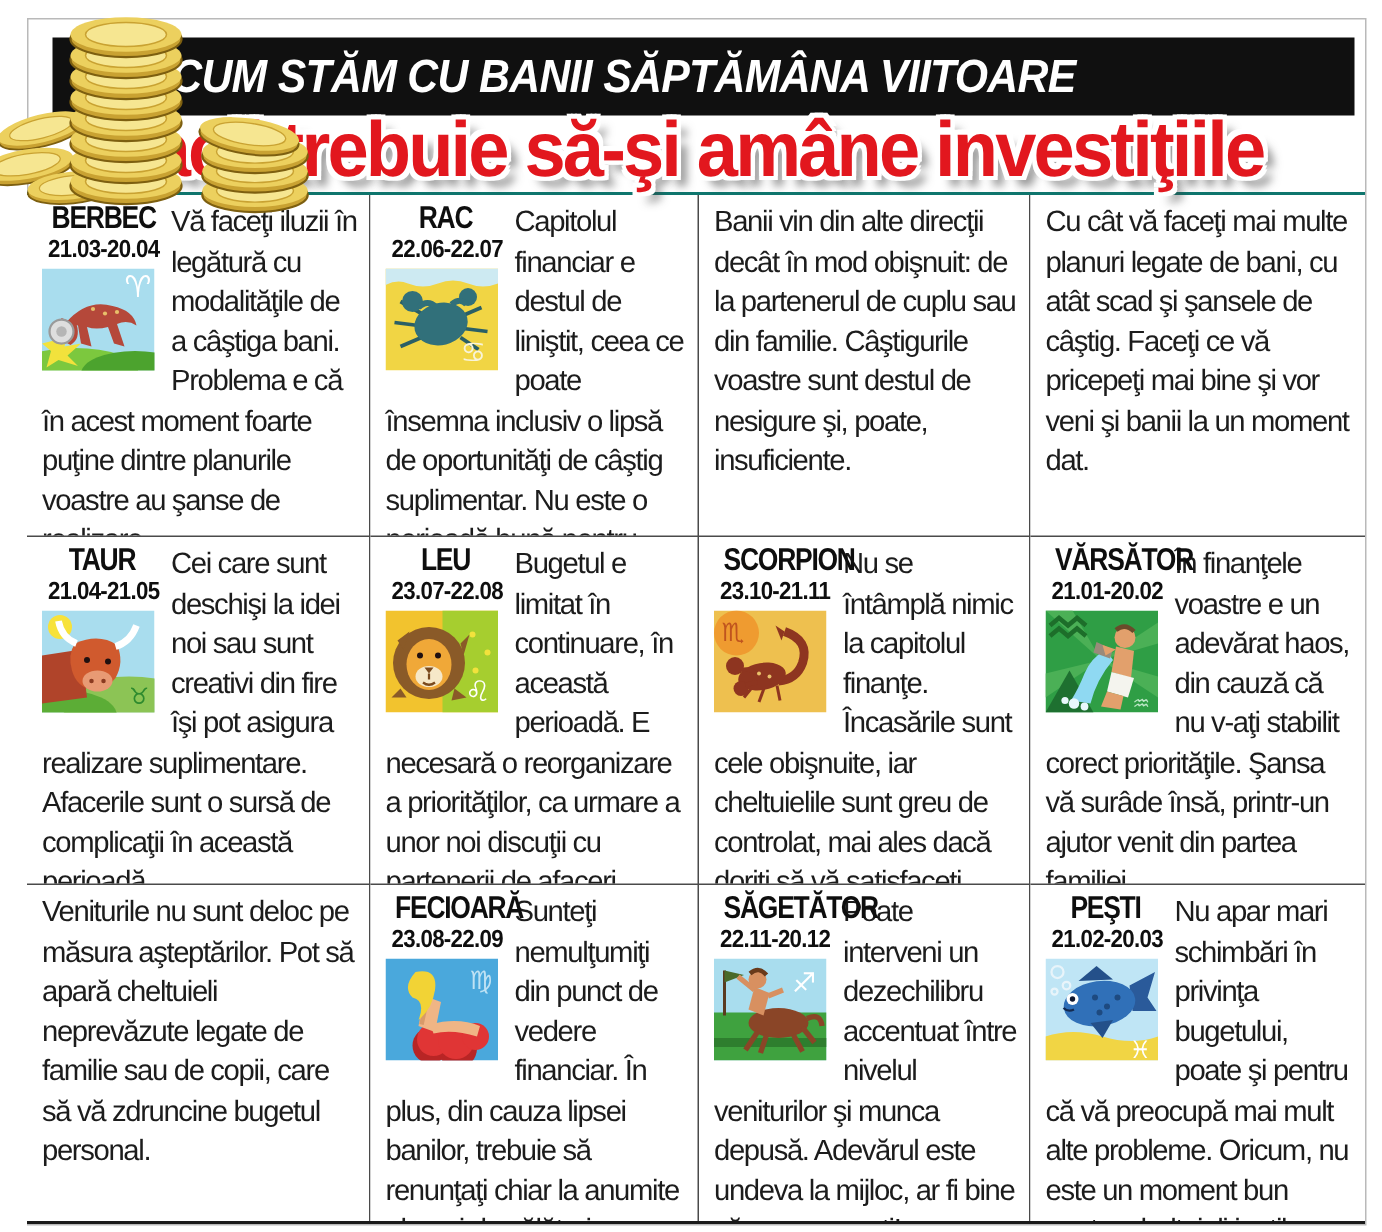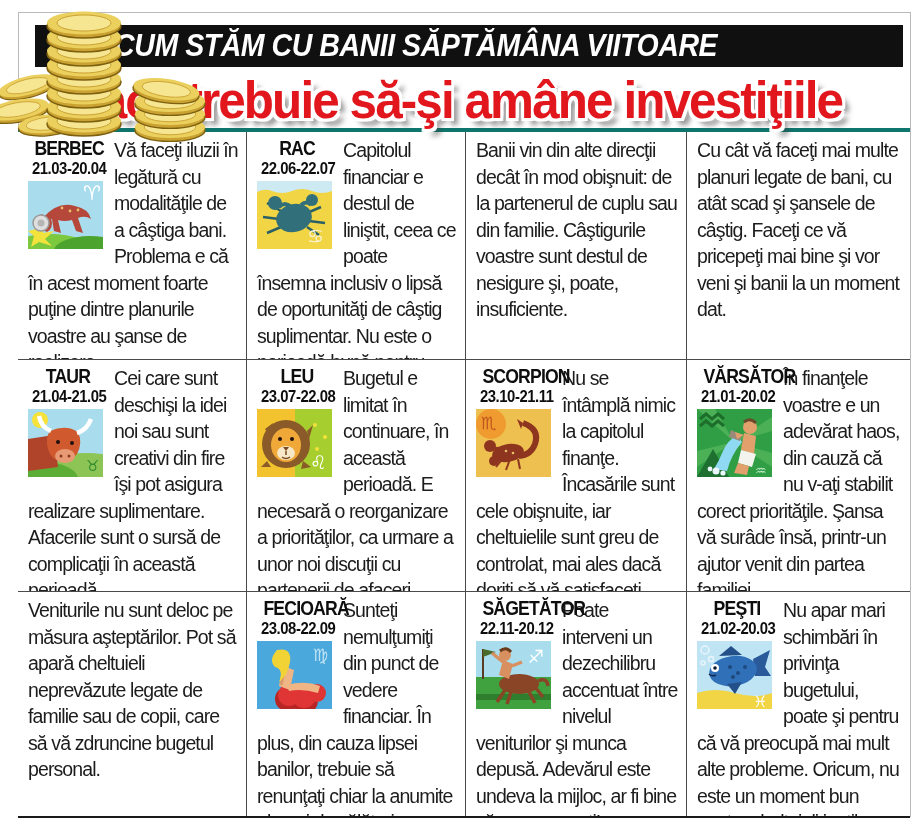--- a/index.html
+++ b/index.html
@@ -2,39 +2,39 @@
 <html lang="ro"><head>
 <meta charset="utf-8">
 <style>
   html,body{margin:0;padding:0;background:#fff;}
   body{width:921px;height:821px;position:relative;overflow:hidden;
        font-family:"Liberation Sans","DejaVu Sans",sans-serif;color:#1c1c1c;}
 
   .frame{position:absolute;left:18px;top:12px;width:891px;height:803px;
          border:1px solid #b9b9b9;background:#fff;}
 
-  .kicker-bar{position:absolute;left:35px;top:25px;width:868px;height:42px;
+  .kicker-bar{position:absolute;left:35px;top:25px;width:868px;height:52px;
               background:#101010;display:flex;align-items:center;z-index:2;}
   .kicker-text{color:#fff;font-style:italic;font-weight:bold;font-size:31px;
                letter-spacing:-0.5px;padding-left:86px;white-space:nowrap;
                transform:scaleX(.92);transform-origin:left center;}
 
   .headline{position:absolute;left:66px;top:70px;z-index:2;margin:0;
             font-size:52px;font-weight:bold;letter-spacing:-2px;color:#e2171e;
             white-space:nowrap;transform:scaleX(.95);transform-origin:left top;
             text-shadow:-3px -3px 0 #fff,3px -3px 0 #fff,-3px 3px 0 #fff,3px 3px 0 #fff,
                         -3px 0 0 #fff,3px 0 0 #fff,0 -3px 0 #fff,0 3px 0 #fff,
                         7px 7px 6px rgba(60,60,60,.55);}
 
   .coins{position:absolute;left:0;top:0;z-index:3;}
 
   .grid{position:absolute;left:18px;top:128px;width:892px;height:684px;
         display:grid;grid-template-columns:229px 219px 221px 223px;
         grid-template-rows:228px 232px 224px;
-        border-top:4px solid #0f766e;border-bottom:2px solid #1a1a1a;z-index:1;}
+        border-top:2px solid #0f766e;border-bottom:2px solid #1a1a1a;z-index:1;}
   .cell{border-right:1px solid #4a4a4a;border-bottom:1px solid #4a4a4a;
         padding:5px 8px 0 10px;overflow:hidden;background:#fff;}
   .cell.last-col{border-right:none;}
   .cell.last-row{border-bottom:none;}
 
   .sign-block{float:left;width:80px;margin:0 6px 2px 0;text-align:center;}
   .sign-name{font-weight:bold;font-size:21px;letter-spacing:-1px;color:#0e0e0e;
              white-space:nowrap;transform:scaleX(.84);transform-origin:center top;
              line-height:22px;}
   .sign-dates{font-weight:bold;font-size:16.5px;letter-spacing:-0.5px;color:#0e0e0e;

